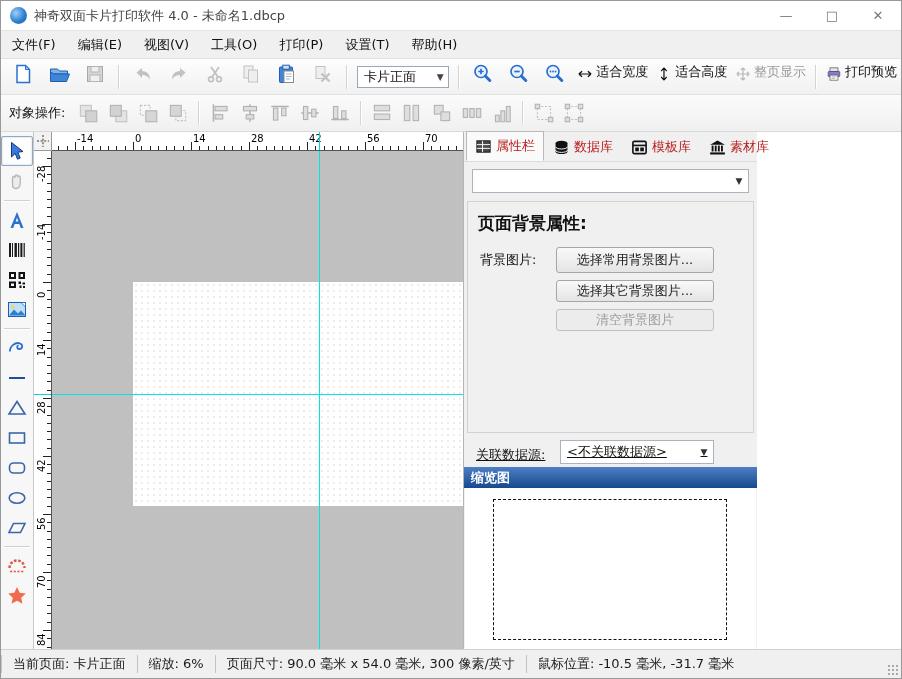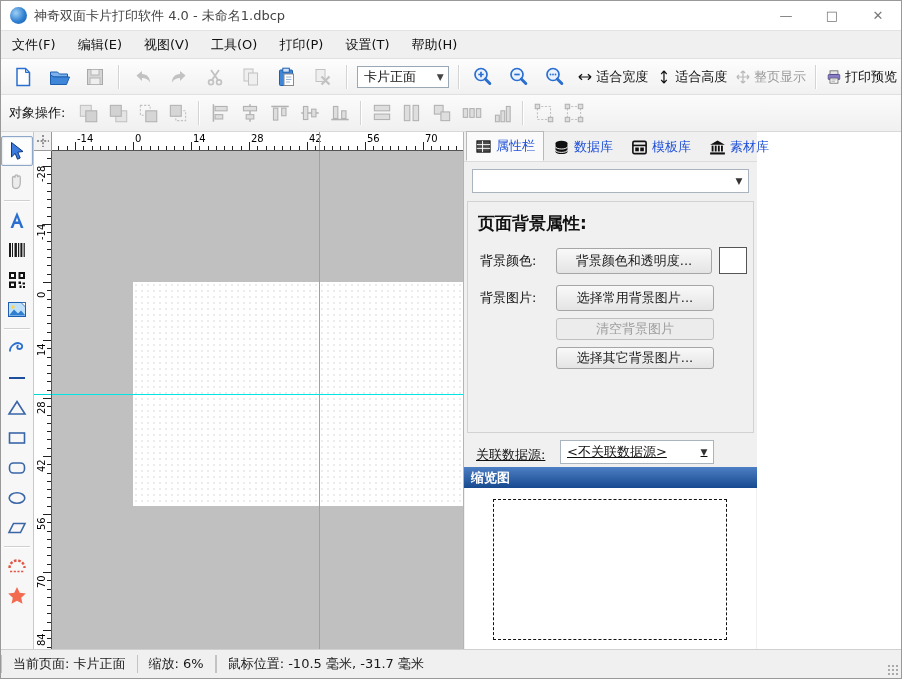--- a/index.html
+++ b/index.html
@@ -9,21 +9,21 @@
   .app-icon{width:17px;height:17px;border-radius:50%;background:radial-gradient(circle at 35% 35%,#9fd0f5 0%,#2f7fd0 55%,#1b5aab 100%);margin:0 7px 0 9px;flex:0 0 auto;}
   .title-text{font-size:13px;color:#444;white-space:nowrap;}
   .win-btns{margin-left:auto;display:flex;height:100%;}
   .win-btn{width:46px;height:100%;display:flex;align-items:center;justify-content:center;color:#777;font-size:13px;}
   
   .menubar{position:absolute;left:0;top:30px;width:100%;height:28px;background:#f0f0f0;display:flex;align-items:center;border-bottom:1px solid #e0e0e0;box-sizing:border-box;}
   .menu-item{padding:0 11px;font-size:13px;color:#111;line-height:28px;}
   
   .toolbar{position:absolute;left:0;top:58px;width:100%;height:36px;background:linear-gradient(#fdfdfd,#f1f1f1);border-bottom:1px solid #e0e0e0;display:flex;align-items:center;box-sizing:border-box;padding-left:4px;}
   .objectbar{position:absolute;left:0;top:94px;width:100%;height:37px;background:linear-gradient(#fbfbfb,#f0f0f0);border-bottom:1px solid #d9d9d9;display:flex;align-items:center;box-sizing:border-box;padding-left:8px;}
-  .tbtn{height:28px;min-width:28px;display:flex;align-items:center;justify-content:center;border-radius:3px;margin:0 1px;padding:0 3px;}
+  .tbtn{height:28px;min-width:28px;display:flex;justify-content:center;border-radius:3px;margin:0 1px;padding:0 3px;}
   .tbtn svg{width:22px;height:22px;display:block;}
   .tbtn .tlabel{font-size:13px;margin-left:3px;white-space:nowrap;color:#111;}
   .tbtn.disabled .tlabel{color:#9a9a9a;}
   .tsep{width:1px;height:24px;background:#d4d4d4;border-right:1px solid #fff;margin:0 5px;flex:0 0 auto;}
   .tool-select{display:flex;align-items:center;border:1px solid #9aa7b5;background:#fff;height:22px;width:100px;margin:0 4px;font-size:13px;box-sizing:border-box;}
   .tool-select .val{flex:1;padding-left:6px;white-space:nowrap;}
   .tool-select .arr{width:16px;color:#444;font-size:9px;text-align:center;}
   .ob-label{font-size:13px;color:#111;margin-right:8px;white-space:nowrap;}
   .ob-icon{width:28px;height:28px;display:flex;align-items:center;justify-content:center;margin:0 1px;}
   .ob-icon svg{width:24px;height:24px;}
@@ -46,21 +46,21 @@
   .vlab{position:absolute;left:2px;font-size:10px;color:#000;white-space:nowrap;transform-origin:0 0;transform:rotate(-90deg);}
   .hmark{position:absolute;bottom:0;width:1px;height:19px;background:#00d8d8;}
   .vmark{position:absolute;right:0;height:1px;width:18px;background:#00d8d8;}
   .canvas{position:absolute;left:18px;top:19px;right:0;bottom:0;background:#c0c0c0;overflow:hidden;}
   .card{position:absolute;left:81px;top:131px;width:373px;height:224px;background:#fff;background-image:radial-gradient(circle,#ececec 0.8px,transparent 0.9px);background-size:6px 6px;}
   .cross-v{position:absolute;top:0;bottom:0;width:1px;background:#00e5e5;}
   .cross-h{position:absolute;left:0;right:0;height:1px;background:#00e5e5;}
   
   .rpanel{width:294px;height:100%;background:#f0f0f0;border-left:1px solid #b4b4b4;box-sizing:border-box;position:relative;font-size:13px;}
   .rtabs{display:flex;align-items:flex-end;height:29px;padding-left:2px;background:#f0f0f0;}
-  .rtab{display:flex;align-items:center;gap:4px;height:26px;padding:0 8px;font-size:13px;color:#1d4ed8;border:1px solid transparent;white-space:nowrap;}
+  .rtab{display:flex;align-items:center;gap:4px;height:26px;padding:0 8px;font-size:13px;color:#b91c1c;border:1px solid transparent;white-space:nowrap;}
   .rtab svg{width:17px;height:17px;}
   .rtab.active{background:#fafafa;border:1px solid #b9b9b9;border-bottom:1px solid #fafafa;height:28px;}
   .rcombo-wrap{padding:7px 8px 6px 8px;border-top:1px solid #dcdcdc;}
   .rcombo{display:flex;align-items:center;height:24px;background:#fff;border:1px solid #aab4be;box-sizing:border-box;}
   .rcombo .val{flex:1;padding-left:6px;white-space:nowrap;overflow:hidden;}
   .rcombo .arr{width:18px;text-align:center;color:#333;font-size:9px;}
   .groupbox{position:absolute;left:3px;right:3px;top:69px;height:232px;border:1px solid #d2d2d2;background:#f0f0f0;box-sizing:border-box;padding:8px 6px;}
   .gb-title{font-weight:bold;font-size:17px;margin:2px 0 12px 4px;}
   .prop-row{display:flex;align-items:center;margin-bottom:11px;}
   .prop-label{width:76px;padding-left:6px;white-space:nowrap;flex:0 0 auto;}
@@ -648,32 +648,27 @@
         </div>
       <div class="rcombo-wrap">
         <div class="rcombo">
           <span class="val"></span>
           <span class="arr">▼</span>
         </div>
       </div>
 
       <div class="groupbox">
         <div class="gb-title">页面背景属性:</div>
-        <div class="prop-row">
-          <span class="prop-label">背景颜色:</span>
-          <button class="btn">背景颜色和透明度...</button>
-          <span class="swatch"></span>
-        </div>
         <div class="prop-row" style="margin-bottom:7px;">
           <span class="prop-label">背景图片:</span>
           <button class="btn" id="bgimg-btn-0" style="margin-right:33px;">选择常用背景图片...</button>
         </div>
         <div class="btn-col" id="bgimg-extra">
+            <button class="btn">选择其它背景图片...</button>
             <button class="btn disabled">清空背景图片</button>
-            <button class="btn">选择其它背景图片...</button>
           </div>
       </div>
 
       <div class="ds-row">
         <span class="ds-label">关联数据源:</span>
         <div class="rcombo ds-combo">
           <span class="val">&lt;不关联数据源&gt;</span>
           <span class="arr">▼</span>
         </div>
       </div>
@@ -685,17 +680,18 @@
     </div>
   </div>
 
   <div class="statusbar" id="statusbar">
     <div class="grip"></div>
       <div class="status-sep"></div>
       <div class="status-item">当前页面: 卡片正面</div>
       <div class="status-sep"></div>
       <div class="status-item">缩放: 6%</div>
       <div class="status-sep"></div>
+      <div class="status-item">页面尺寸: 90.0 毫米 x 54.0 毫米, 300 像素/英寸</div>
       <div class="status-sep"></div>
       <div class="status-item">鼠标位置: -10.5 毫米, -31.7 毫米</div>
     </div>
 
 </div>
 
 </body></html>

